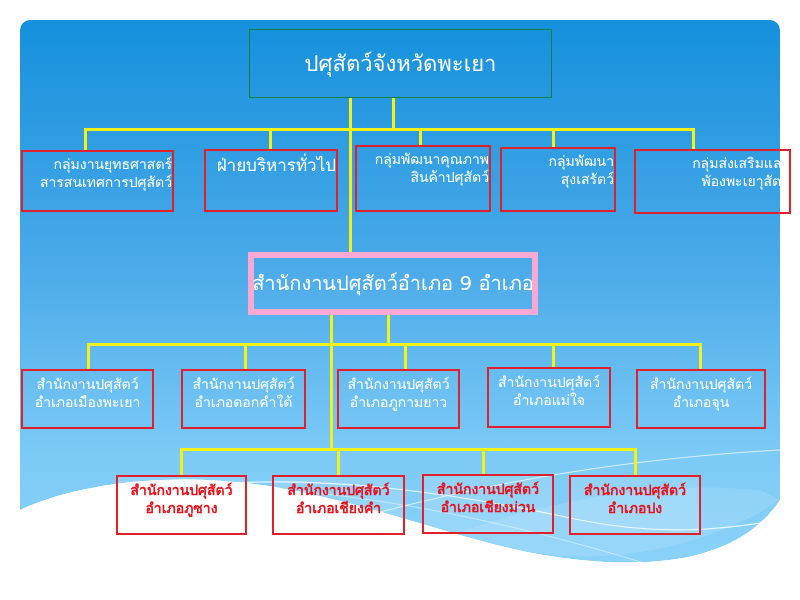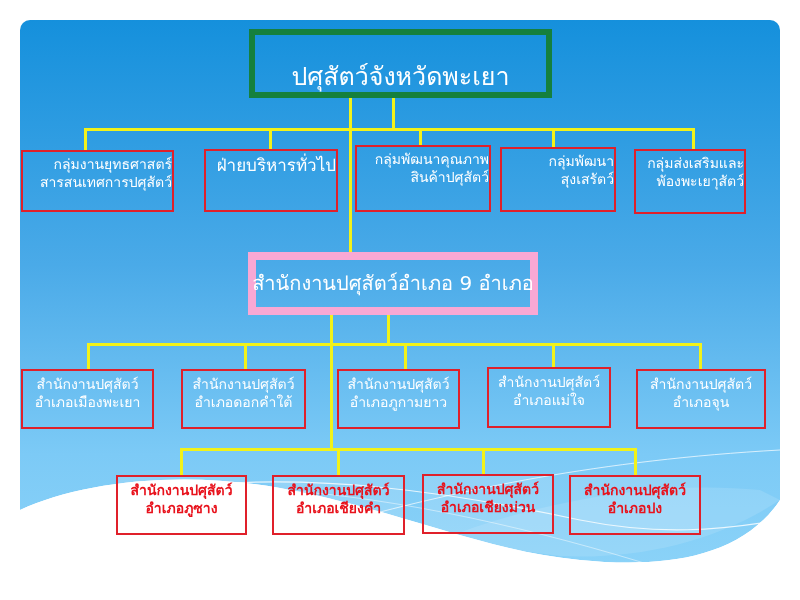--- a/index.html
+++ b/index.html
@@ -4,22 +4,22 @@
 <style>
   html, body { margin:0; padding:0; }
   body { width:800px; height:600px; background:#ffffff; position:relative; overflow:hidden;
          font-family:"DejaVu Sans", "Liberation Sans", sans-serif; }
   .panel { position:absolute; left:20px; top:20px; width:760px; height:560px; border-radius:10px 10px 0 0; overflow:hidden; }
   .panel svg { position:absolute; left:0; top:0; }
   .box { position:absolute; box-sizing:border-box; display:flex; flex-direction:column; align-items:center;
          justify-content:flex-start; text-align:center; color:#ffffff; line-height:1.25; }
   .box span { display:block; white-space:nowrap; }
   .red-border { border:2px solid #e0202a; }
-  .top-box { border:6px solid #15803d; font-size:25px; justify-content:flex-end; }
-  .mid-box { border:8px solid #f9a8d4; font-size:20px; justify-content:center; }
+  .top-box { border:1px solid #15803d; font-size:22px; justify-content:center; }
+  .mid-box { border:6px solid #f9a8d4; font-size:20px; justify-content:center; }
   .r2 { font-size:14px; padding-top:4px;align-items:flex-end; }
   .r2 .single { font-size:17px; padding-top:0px; }
   .r3 { font-size:14px; padding-top:5px; }
   .r4 { background:rgba(255,255,255,0.15); color:#e8121c; font-size:14px; padding-top:5px; font-weight:bold; }
   .line { position:absolute; background:#f2f21a; }
 </style>
 </head>
 <body>
 
 <div class="panel">
@@ -82,21 +82,21 @@
   <span class="single">ฝ่ายบริหารทั่วไป</span>
 </div>
 <div class="box red-border r2" style="left:355px;top:145px;width:136px;height:67px;">
   <span>กลุ่มพัฒนาคุณภาพ</span>
   <span>สินค้าปศุสัตว์</span>
 </div>
 <div class="box red-border r2" style="left:500px;top:147px;width:116px;height:65px;font-family:Liberation Serif, serif;">
   <span>กลุ่มพัฒนา</span>
   <span>สุงเสรัตว์</span>
 </div>
-<div class="box red-border r2" style="left:634px;top:149px;width:112px;height:65px;">
+<div class="box red-border r2" style="left:634px;top:149px;width:157px;height:65px;">
   <span>กลุ่มส่งเสริมและ</span>
   <span>พัองพะเยาุสัตว์</span>
 </div>
 
 <div class="box mid-box" style="left:248px;top:252px;width:290px;height:63px;">
   <span>สำนักงานปศุสัตว์อำเภอ 9 อำเภอ</span>
 </div>
 
 <div class="box red-border r3" style="left:21px;top:369px;width:133px;height:60px;">
   <span>สำนักงานปศุสัตว์</span>

